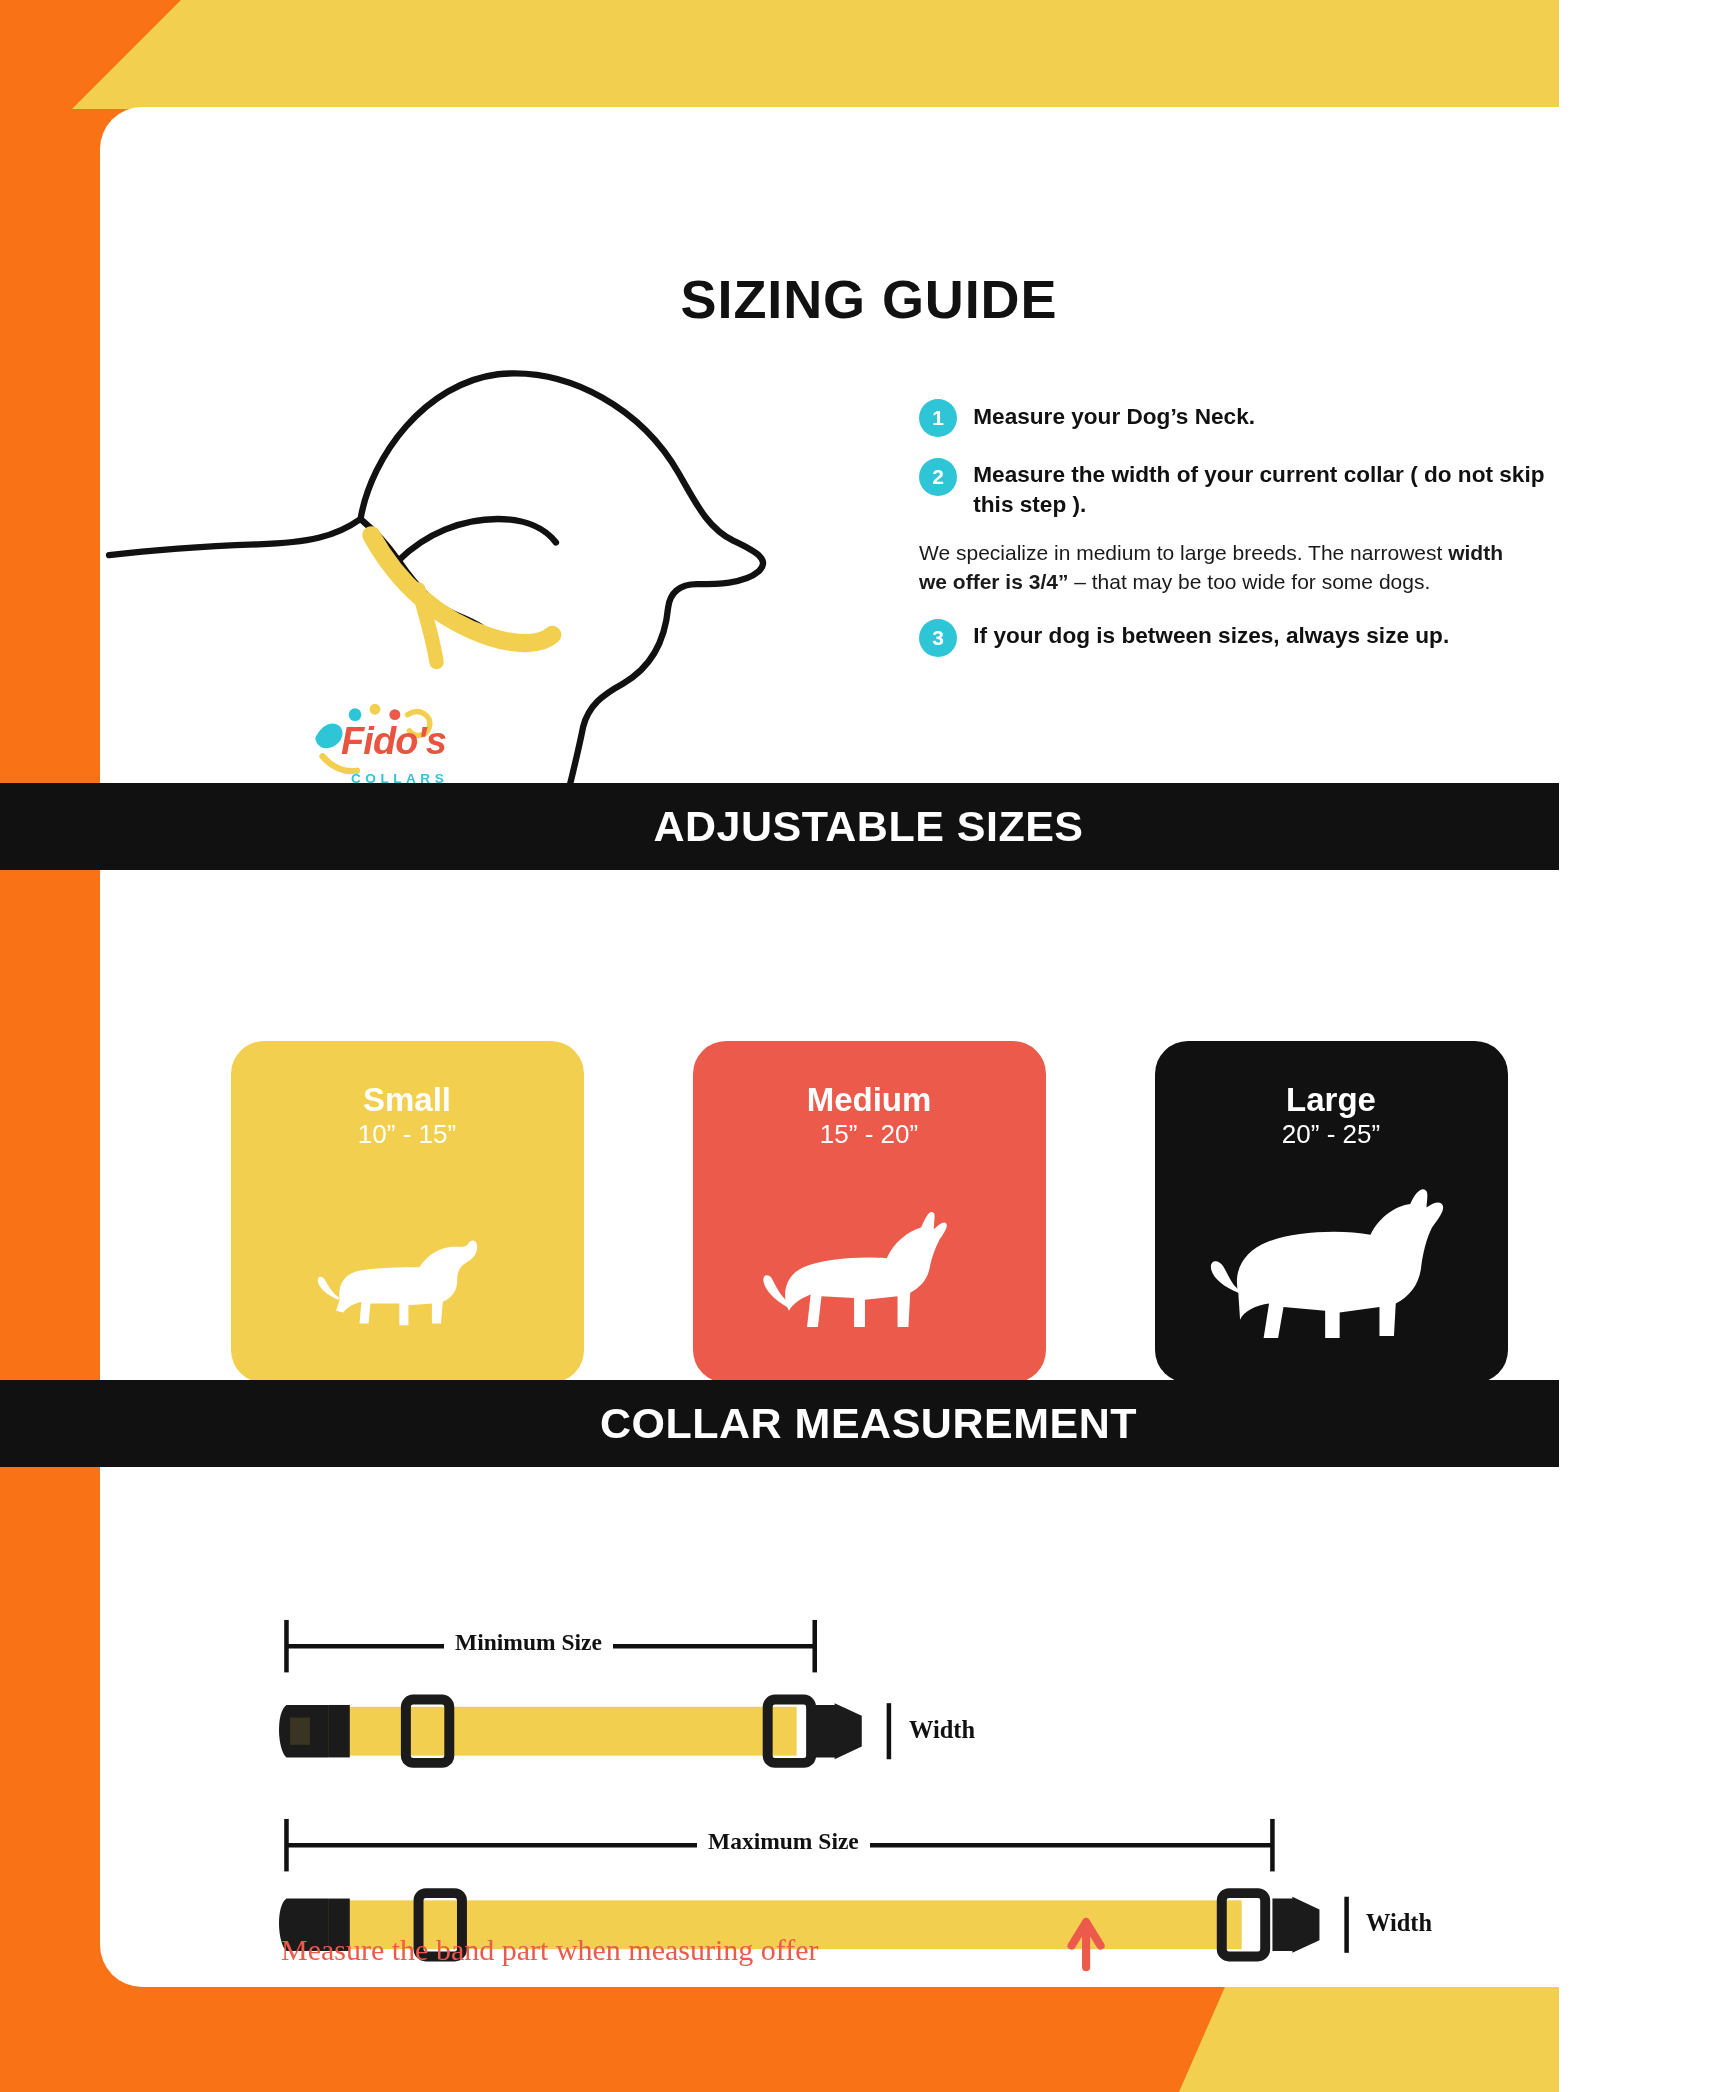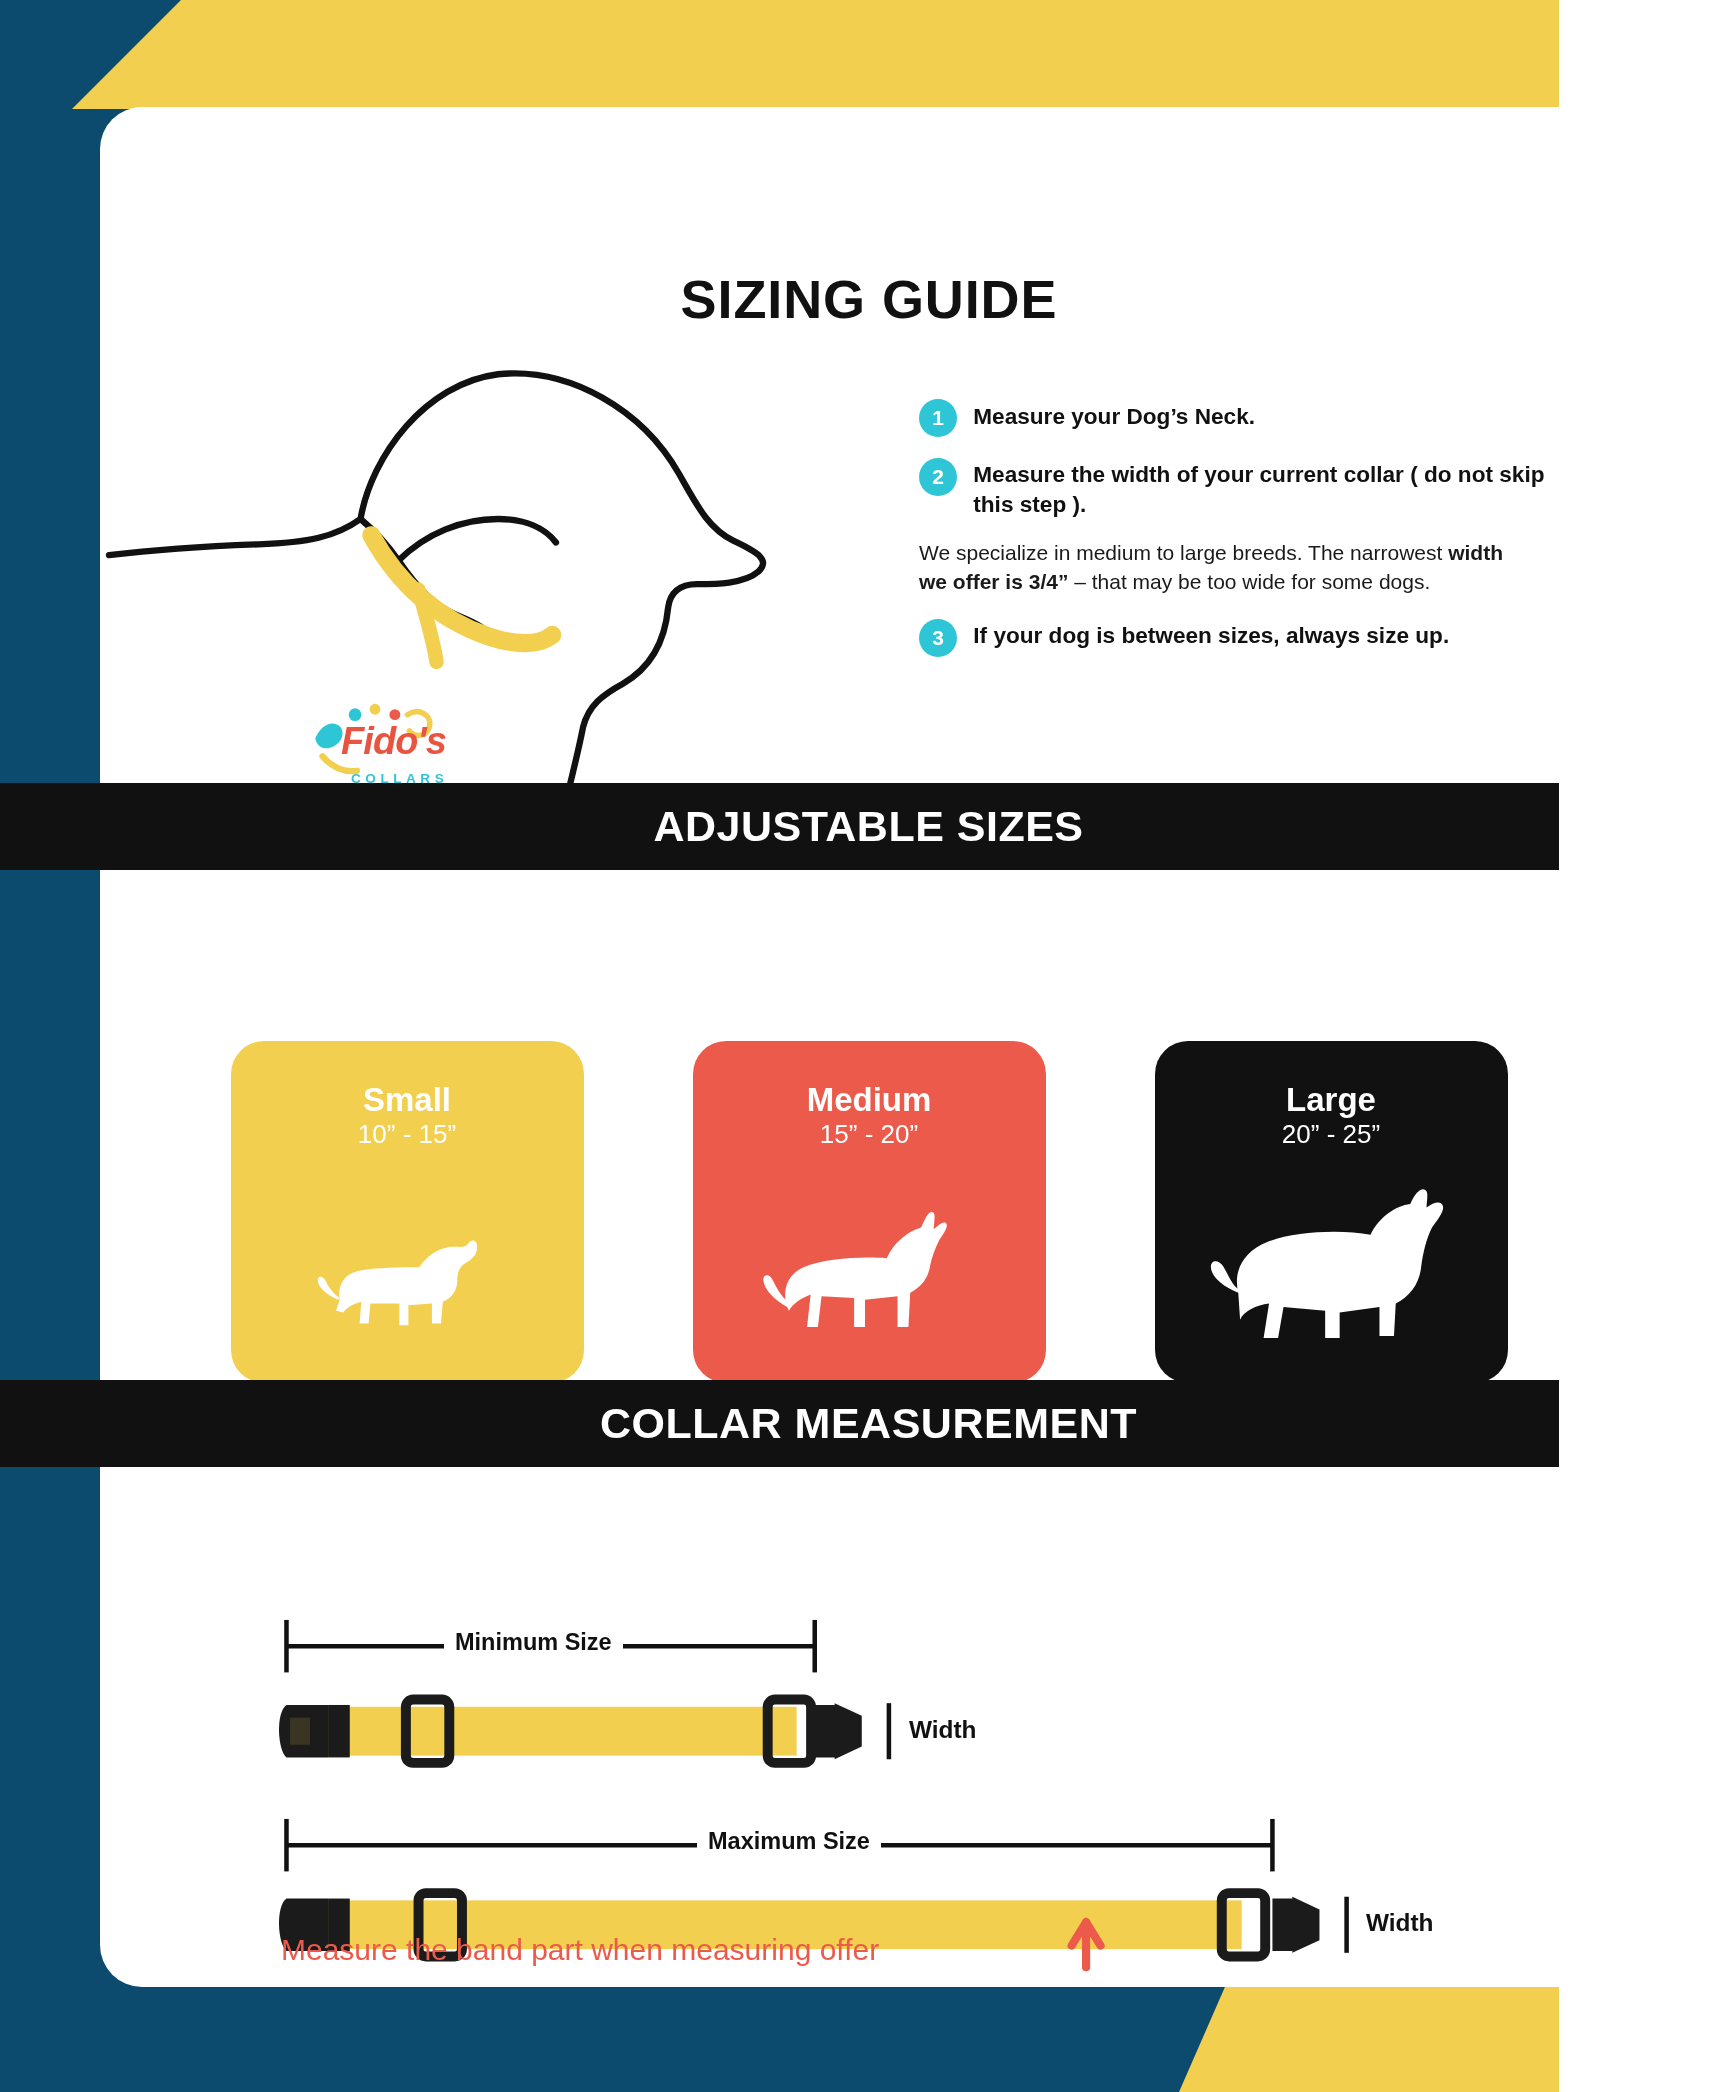--- a/index.html
+++ b/index.html
@@ -8,21 +8,21 @@
     height: 2092px;
     font-family: "Liberation Sans", sans-serif;
     background: #ffffff;
     overflow: hidden;
   }
 
   #page {
     position: relative;
     width: 1559px;
     height: 2092px;
-    background: #0c4a6e;
+    background: #f97316;
     overflow: hidden;
   }
 
   
   .corner-yellow-top {
     position: absolute;
     top: 0; left: 0;
     width: 1737px; height: 109px;
     background: #f2cf4e;
     clip-path: polygon(181px 0, 1737px 0, 1737px 109px, 72px 109px);
@@ -209,20 +209,21 @@
     height: 172px;
   }
 
   
   .collar-section {
     position: absolute;
     left: 0;
     top: 1484px;
     width: 1538px;
     height: 398px;
+    font-family: Liberation Serif, serif;
   }
   .collar-svg { position: absolute; left: 0; top: 0; }
 
   .meas-label {
     position: absolute;
     font-size: 23.5px;
     font-weight: bold;
     color: #111;
     background: #ffffff;
     padding: 0 11px;

